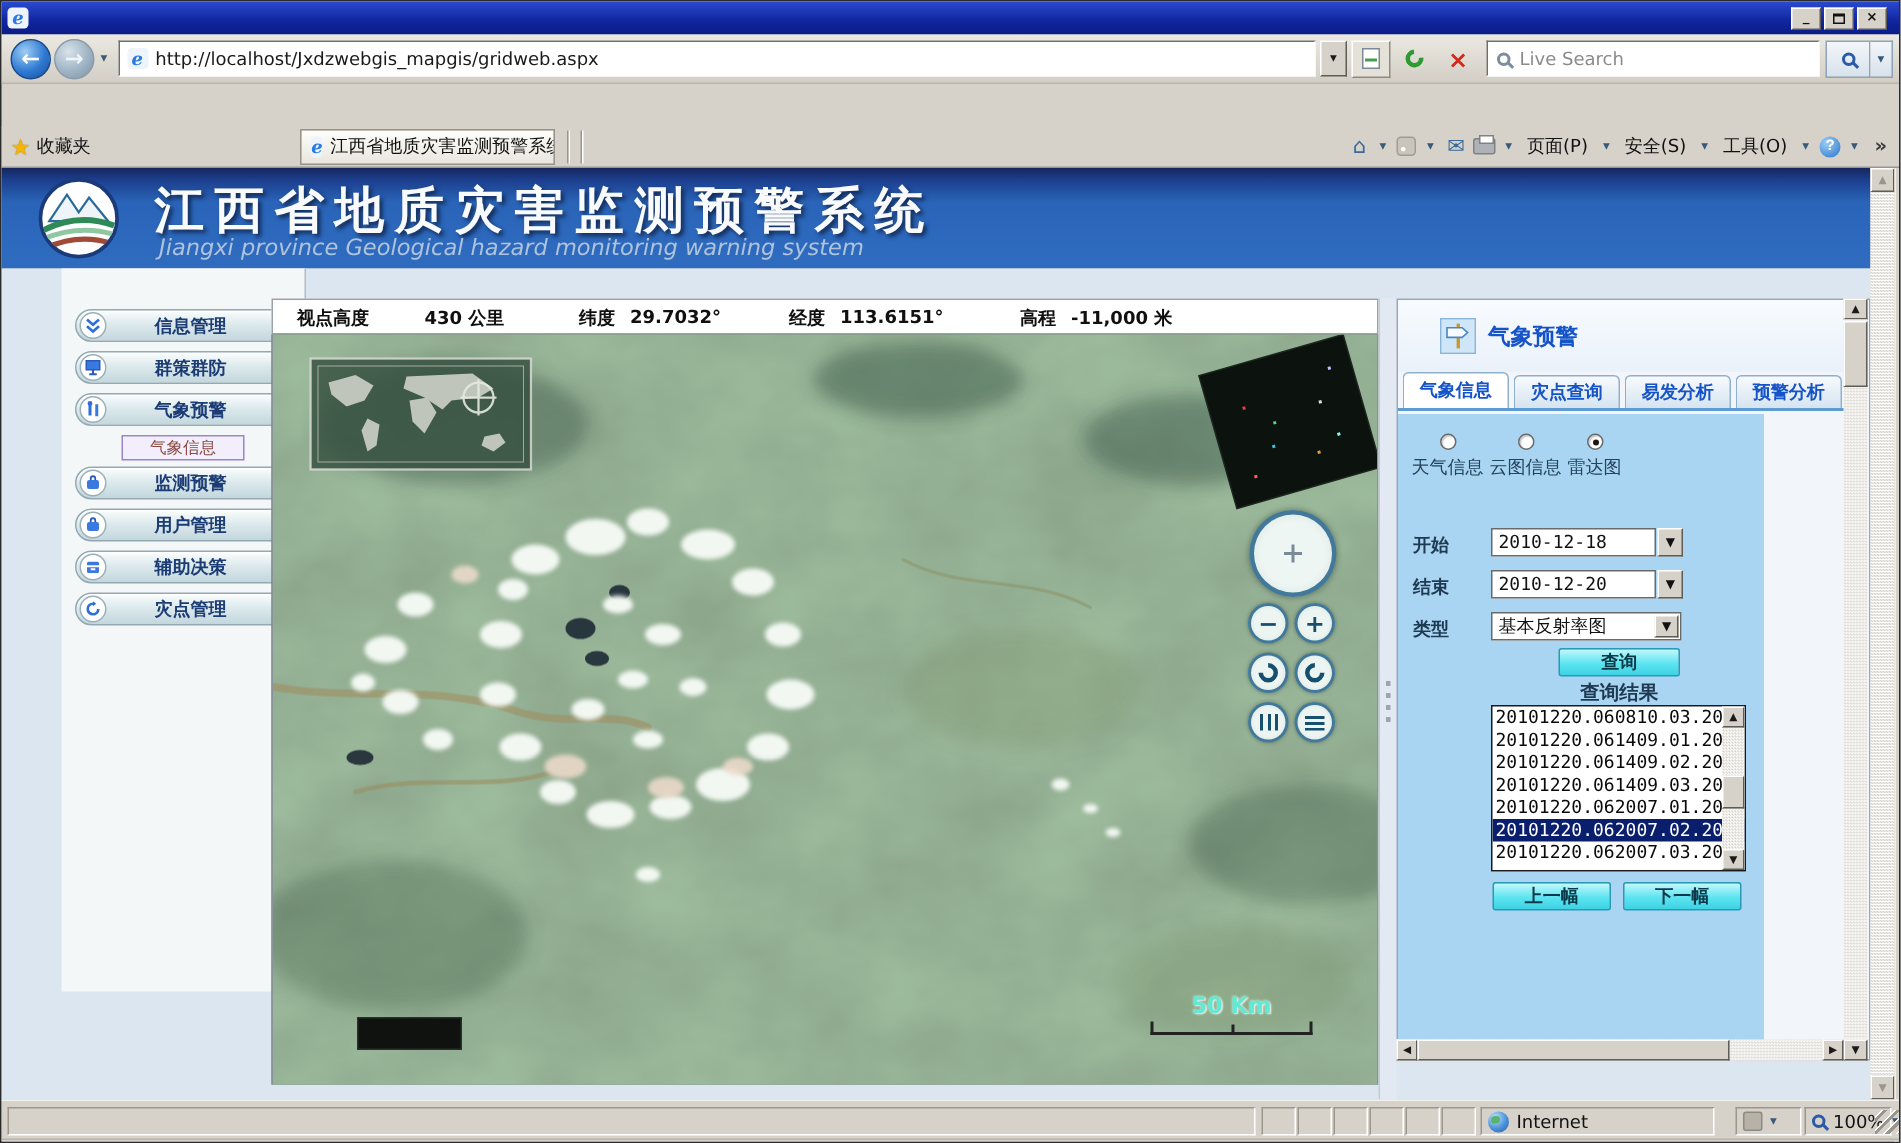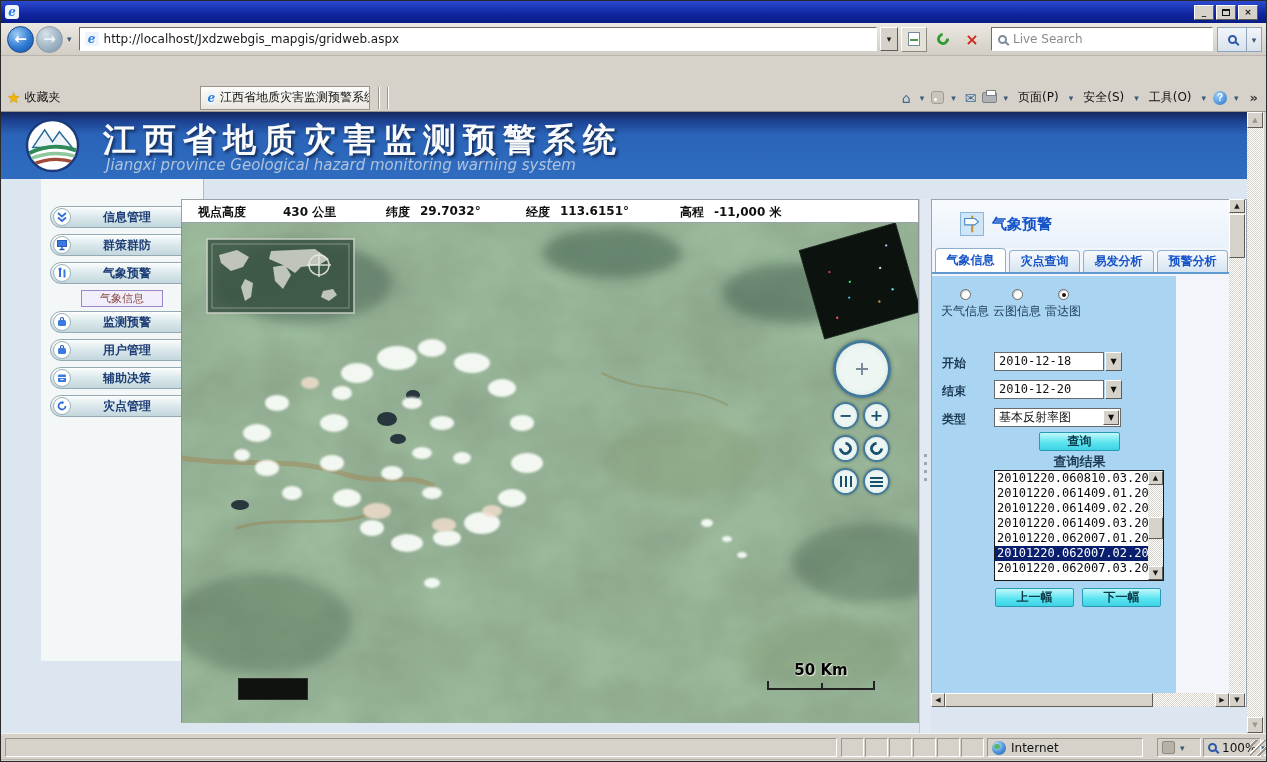--- a/index.html
+++ b/index.html
@@ -116,21 +116,21 @@
   
   .map-info { position:absolute; left:180px; top:20px; width:738px; height:24px; background:#fff;
     border:1px solid #99a1a9; font-size:12px; font-weight:bold; color:#101010; }
   .map-info span { position:absolute; top:4px; white-space:nowrap; }
   .map-view { position:absolute; left:180px; top:44px; width:738px; height:500px; overflow:hidden;
     border-left:1px solid #8a929a; border-right:1px solid #8a929a; background:#4e6d4e; }
   .map-view svg { display:block; }
 
   .legend-box { position:absolute; left:56px; top:455px; width:70px; height:22px; background:#101210; border:1px solid #2c2e2c; }
   .scalebar { position:absolute; left:585px; top:438px; width:108px; text-align:center; }
-  .scale-text { font-size:15px; font-weight:bold; color:#000000; text-shadow:0 0 2px #e8e8e0,1px 1px 1px #e8e8e0; }
+  .scale-text { font-size:15px; font-weight:bold; color:#5eead4; text-shadow:0 0 2px #e8e8e0,1px 1px 1px #e8e8e0; }
   .scale-line { margin-top:2px; height:9px; border-left:2px solid #222; border-right:2px solid #222;
     border-bottom:2px solid #222; position:relative; }
   .scale-line::after { content:""; position:absolute; left:50%; bottom:0; width:2px; height:5px; background:#222; }
 
   .pan { position:absolute; left:651px; top:117px; width:58px; height:58px; border-radius:50%;
     border:3px solid rgba(38,100,140,.85); background:radial-gradient(circle,#eef6f3 55%,#cfe2dd); box-shadow:0 0 4px rgba(0,0,0,.4); }
   .pan .t { position:absolute; width:0; height:0; border:7px solid transparent; }
   .t-up { left:50%; top:3px; margin-left:-7px; border-top:none; border-bottom:10px solid #2a70b8; }
   .t-dn { left:50%; bottom:3px; margin-left:-7px; border-bottom:none; border-top:10px solid #2a70b8; }
   .t-lf { top:50%; left:3px; margin-top:-7px; border-left:none; border-right:10px solid #2a70b8; }

